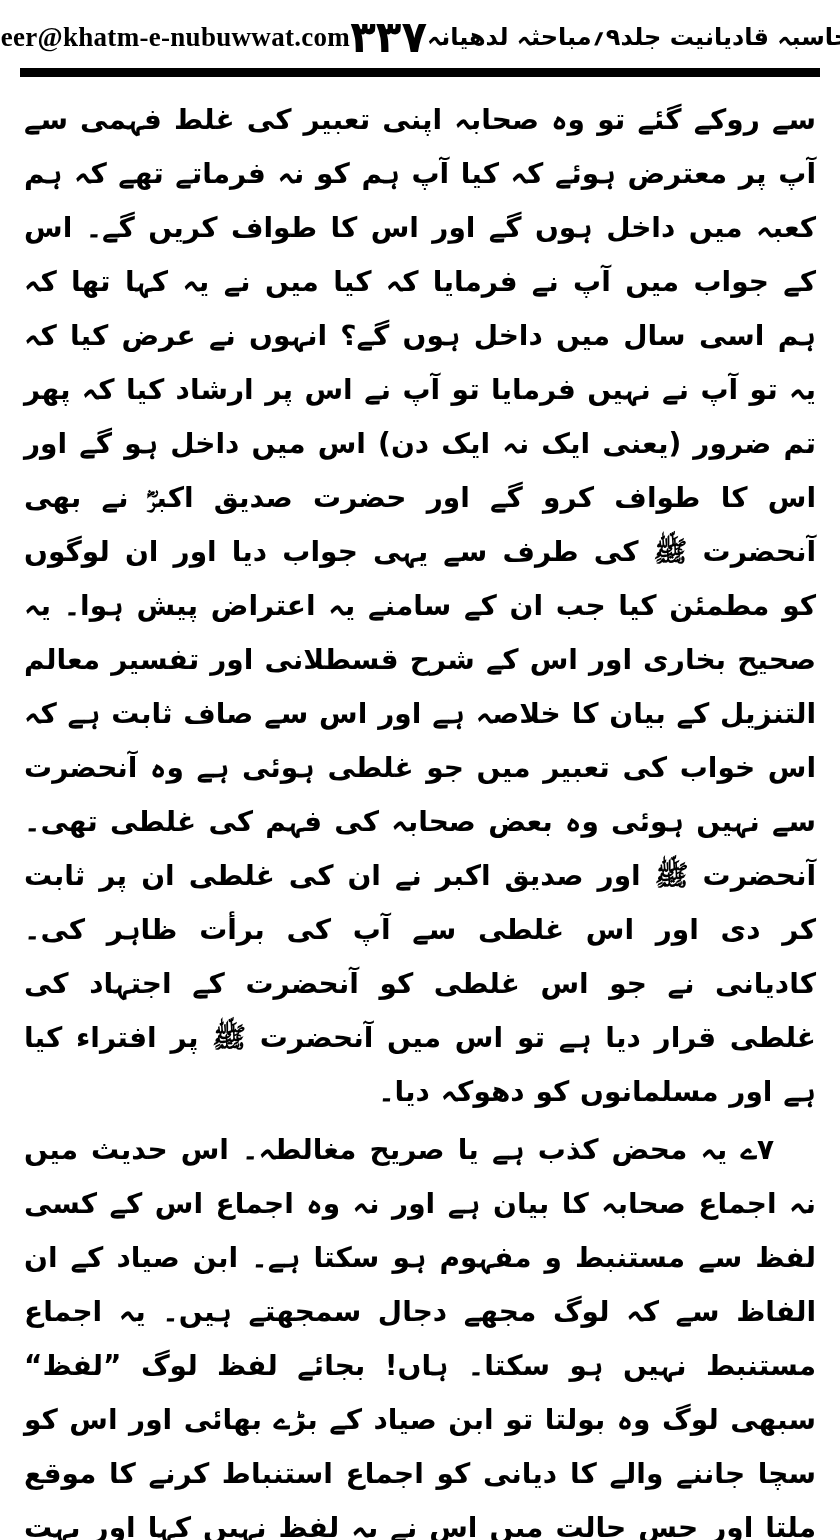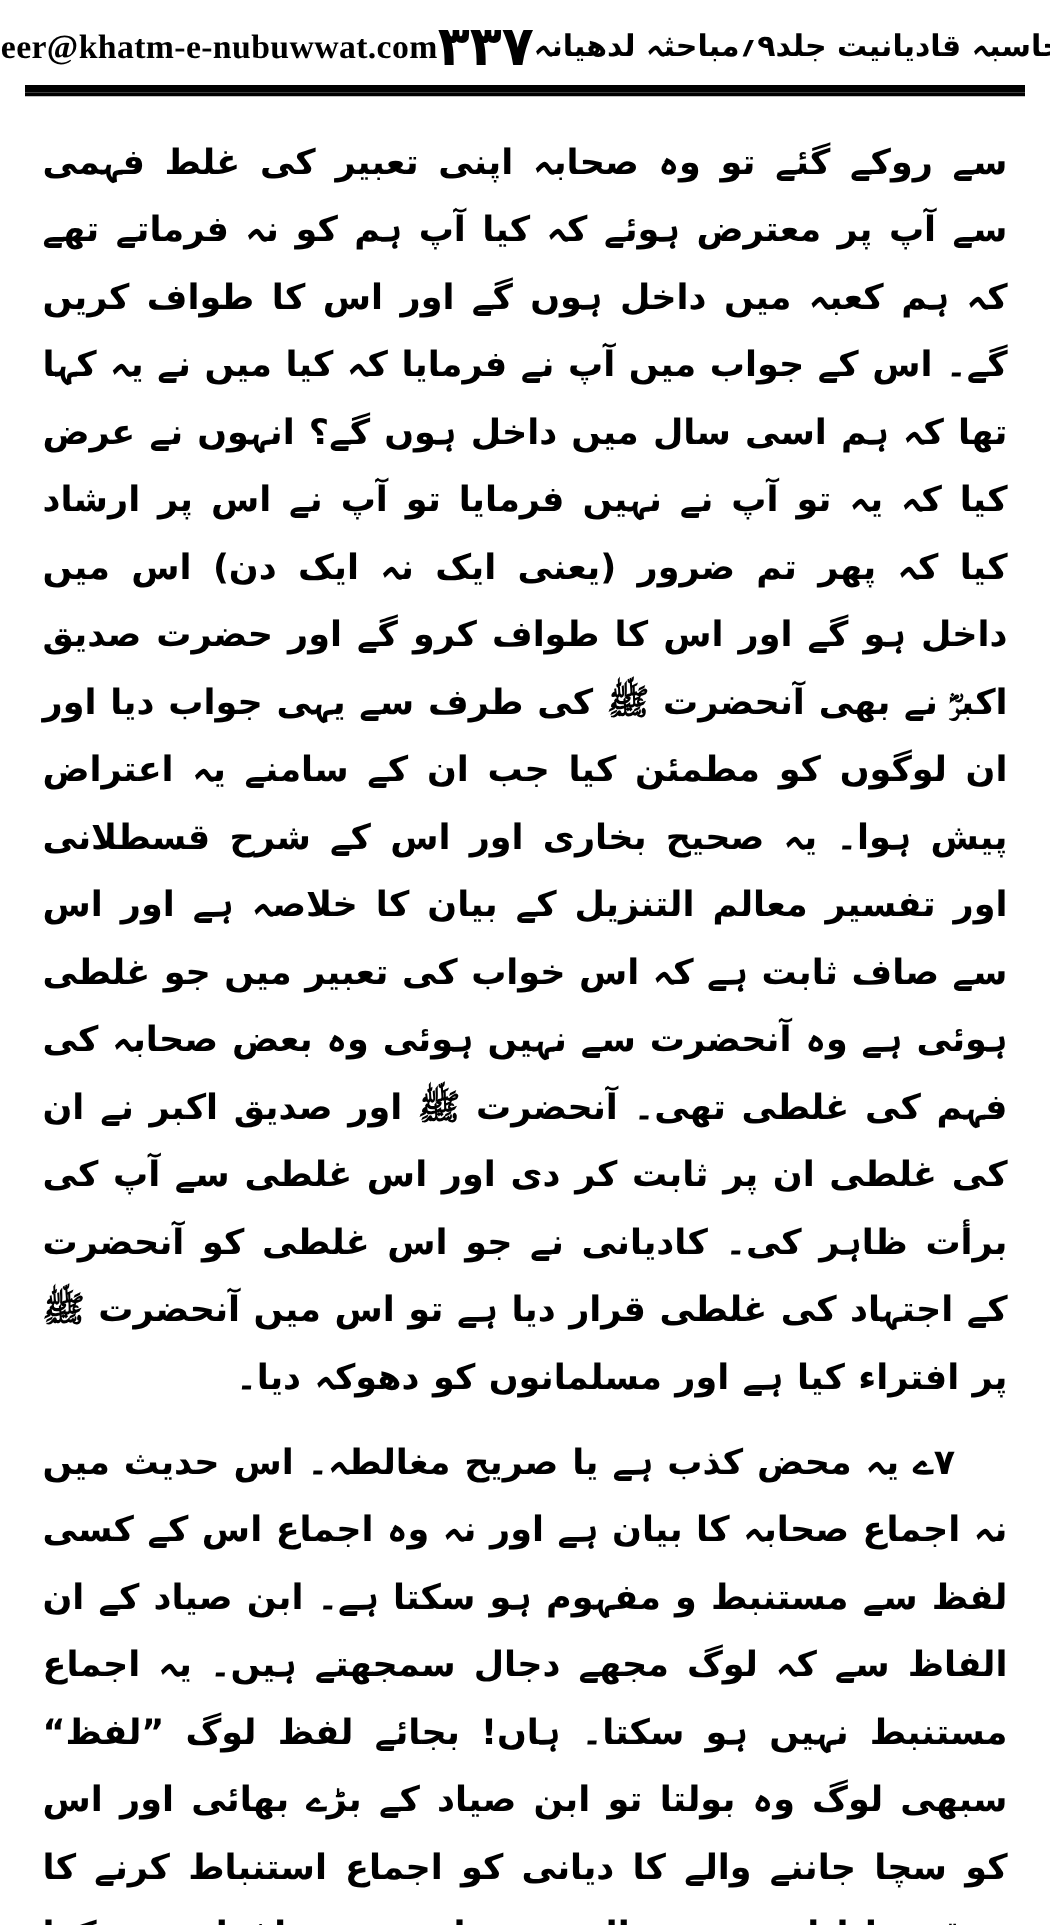--- a/index.html
+++ b/index.html
@@ -55,21 +55,21 @@
   .content {
     flex: 1;
     direction: rtl;
     text-align: justify;
     padding: 12px 20px 0 20px;
     font-size: 28px;
     font-weight: bold;
     line-height: 54px;
     word-spacing: 1px;
   }
-  .content p { margin: 14px; }
+  .content p { margin: 4px; }
   .content p.indented { text-indent: 42px; }
 </style>
 </head>
 <body>
 
 <div class="page">
 
   <header class="header">
     <div class="email">ameer@khatm-e-nubuwwat.com</div>
     <div class="pageno">۳۳۷</div>

